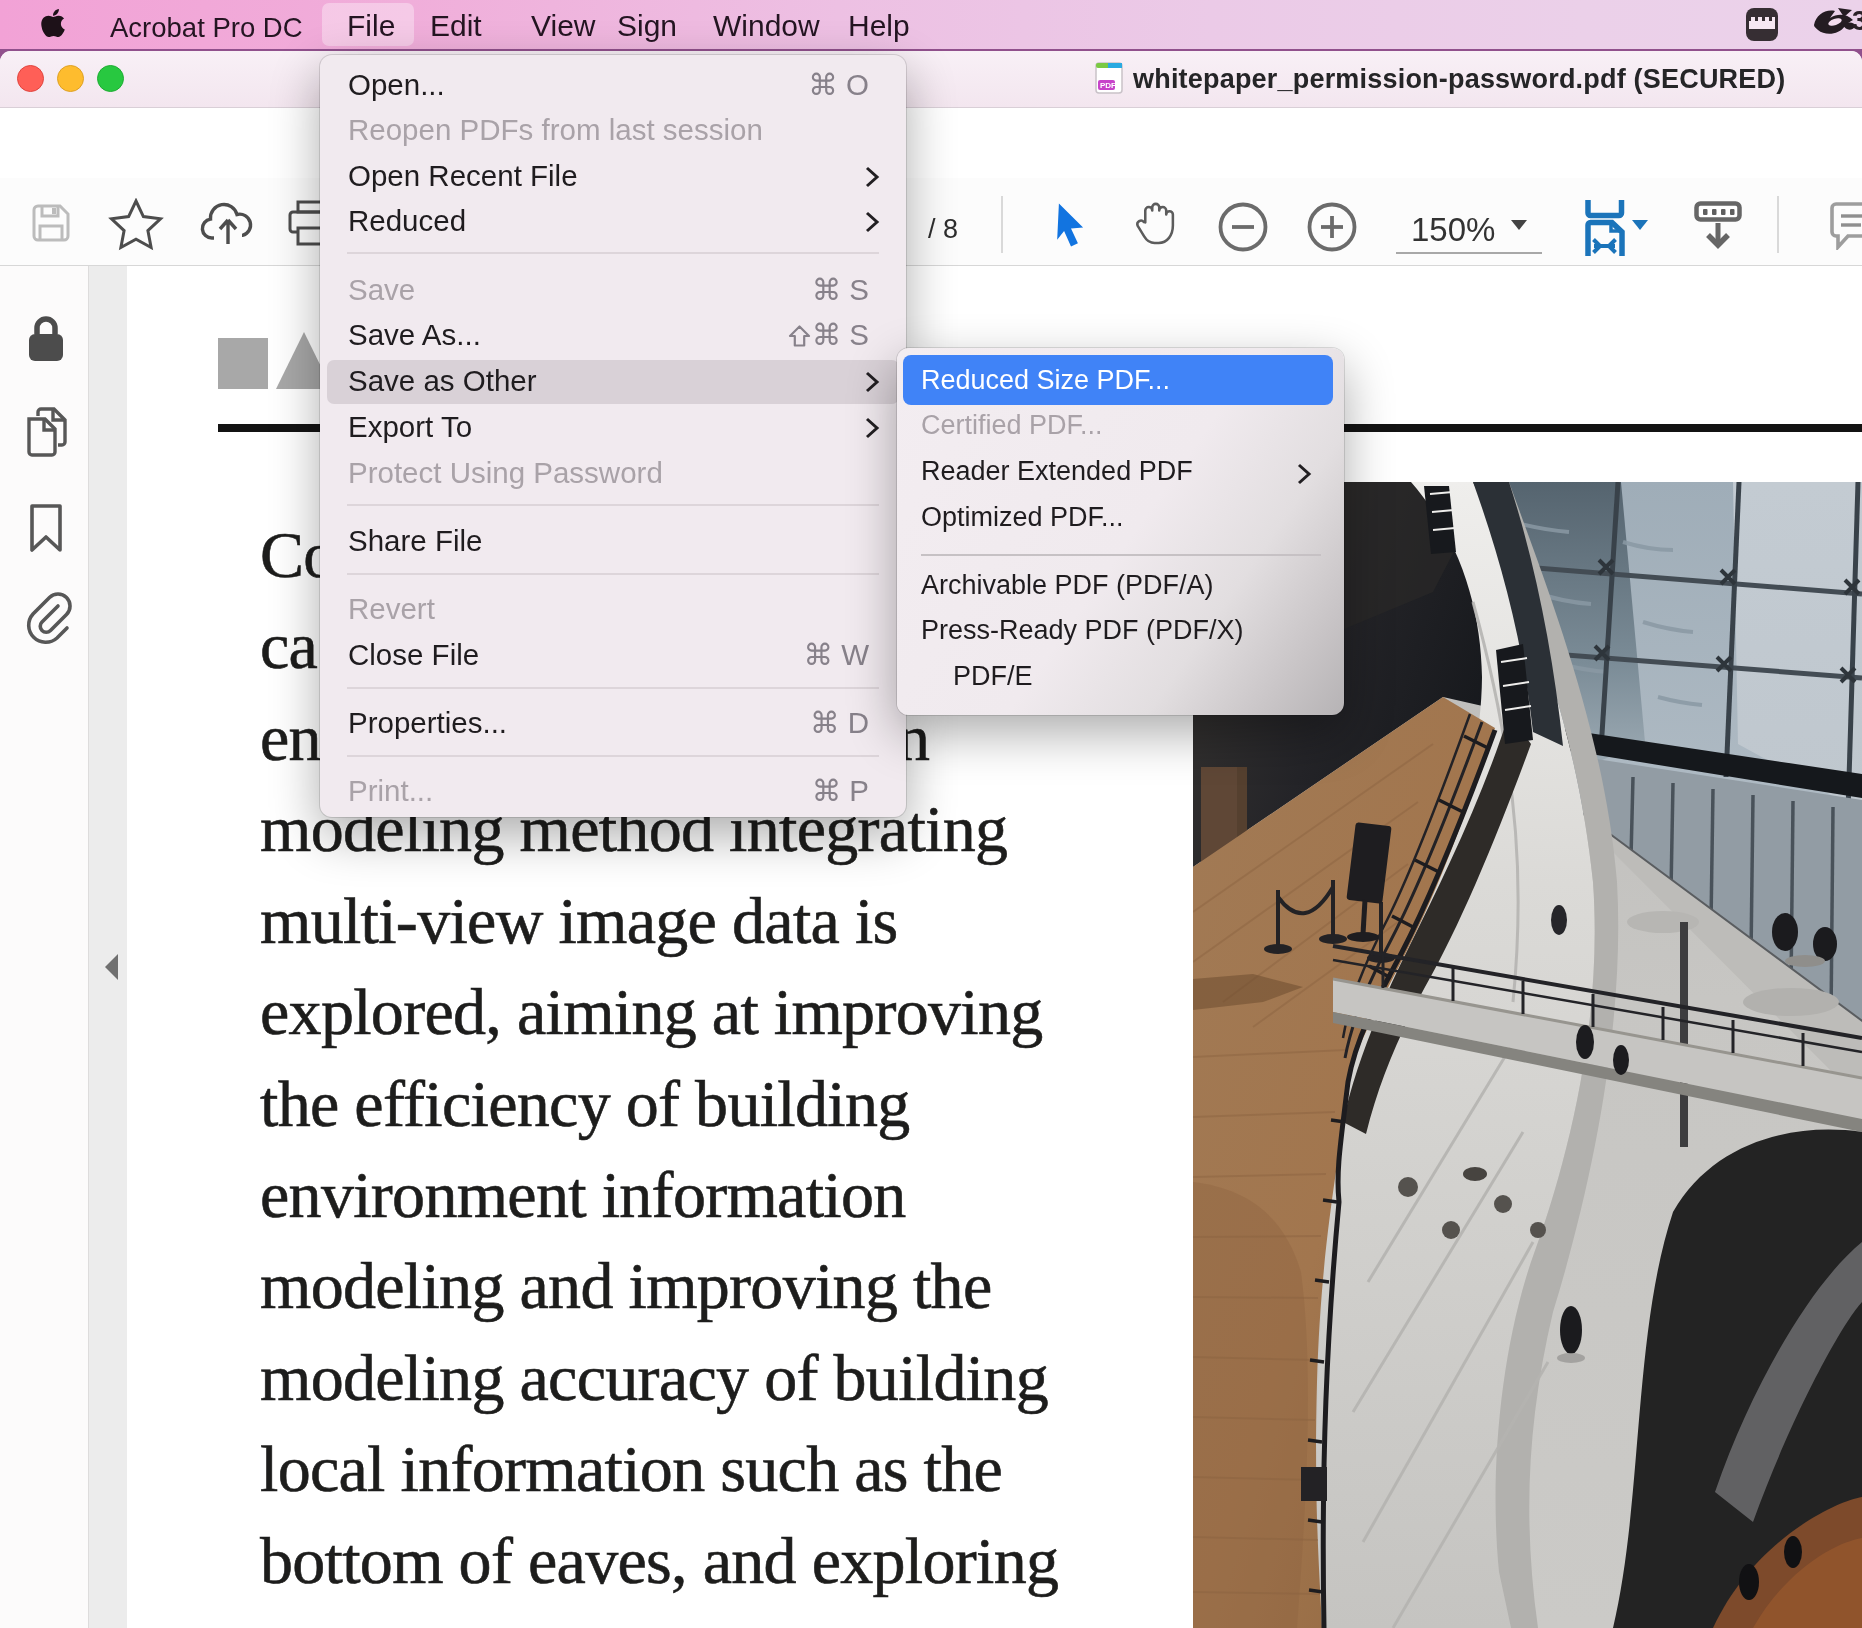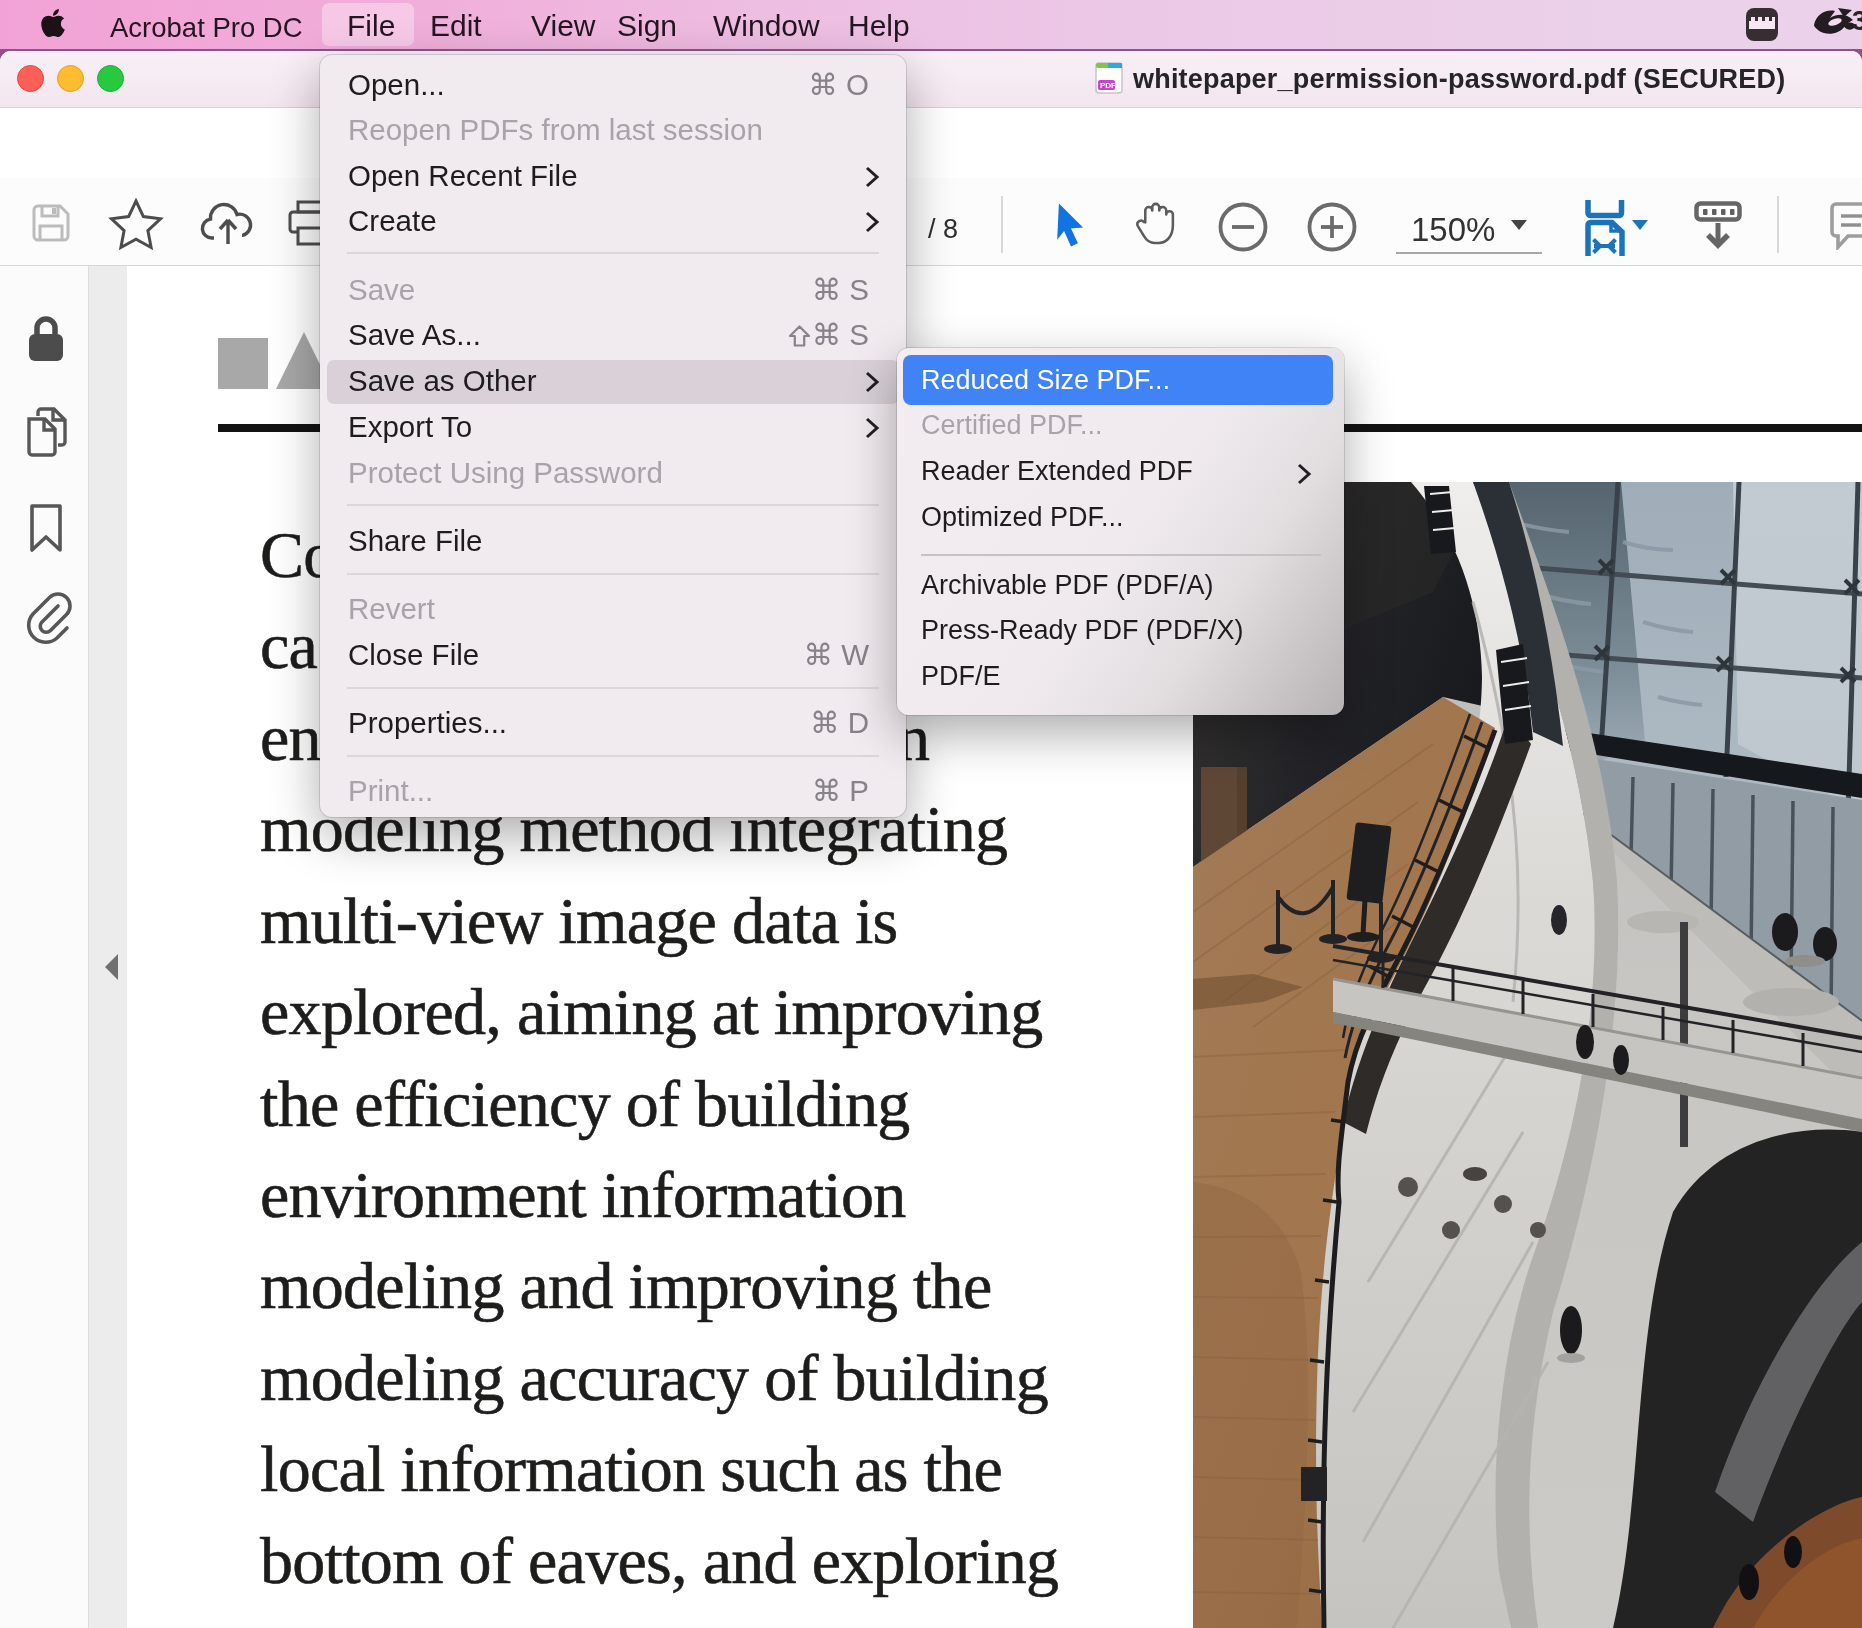--- a/index.html
+++ b/index.html
@@ -416,21 +416,21 @@
 
 <div id="fmenu" class="abs">
   <div id="fhl" class="abs"></div>
   <div class="mi" style="top:13px;">Open...</div>
     <div class="msc" style="top:13px;">⌘ O</div>
   <div class="mi dis" style="top:58px;">Reopen PDFs from last session</div>
   <div class="mi" style="top:104px;">Open Recent File</div>
     <svg class="mch" style="top:109px;" width="16" height="26" viewBox="0 0 16 26">
       <polyline points="3,4 13,13 3,22" fill="none" stroke="#221f22" stroke-width="3"></polyline>
     </svg>
-  <div class="mi" style="top:149px;">Create</div>
+  <div class="mi" style="top:149px;">Reduced</div>
     <svg class="mch" style="top:154px;" width="16" height="26" viewBox="0 0 16 26">
       <polyline points="3,4 13,13 3,22" fill="none" stroke="#221f22" stroke-width="3"></polyline>
     </svg>
   <div class="msep" style="top:197px;"></div>
   <div class="mi dis" style="top:218px;">Save</div>
     <div class="msc" style="top:218px;">⌘ S</div>
   <div class="mi" style="top:263px;">Save As...</div>
     <div class="msc" style="top:263px;"><svg width="23" height="24" viewBox="0 0 23 24" style="vertical-align:-3px;margin-right:1px;">
         <path d="M11.5 2.5 L21 12 H16.2 V21.5 H6.8 V12 H2 Z" fill="none" stroke="#87818a" stroke-width="2.2" stroke-linejoin="round"></path>
       </svg>⌘ S</div>
@@ -462,14 +462,14 @@
   <div class="si" style="top:17px;color:#ffffff;">Reduced Size PDF...</div>
   <div class="si dis" style="top:62px;">Certified PDF...</div>
   <div class="si" style="top:108px;">Reader Extended PDF</div>
     <svg class="mch" style="top:113px;right:32px;" width="16" height="26" viewBox="0 0 16 26">
       <polyline points="3,4 13,13 3,22" fill="none" stroke="#221f22" stroke-width="3"></polyline>
     </svg>
   <div class="si" style="top:154px;">Optimized PDF...</div>
   <div class="msep" style="top:206px;left:24px;width:400px;background:#c6c1c4;"></div>
   <div class="si" style="top:222px;">Archivable PDF (PDF/A)</div>
   <div class="si" style="top:267px;">Press-Ready PDF (PDF/X)</div>
-  <div class="si" style="top:313px;">PDF/E</div>
+  <div class="si" style="top:313px;margin-left:32px;">PDF/E</div>
 </div>
 
 </body></html>

